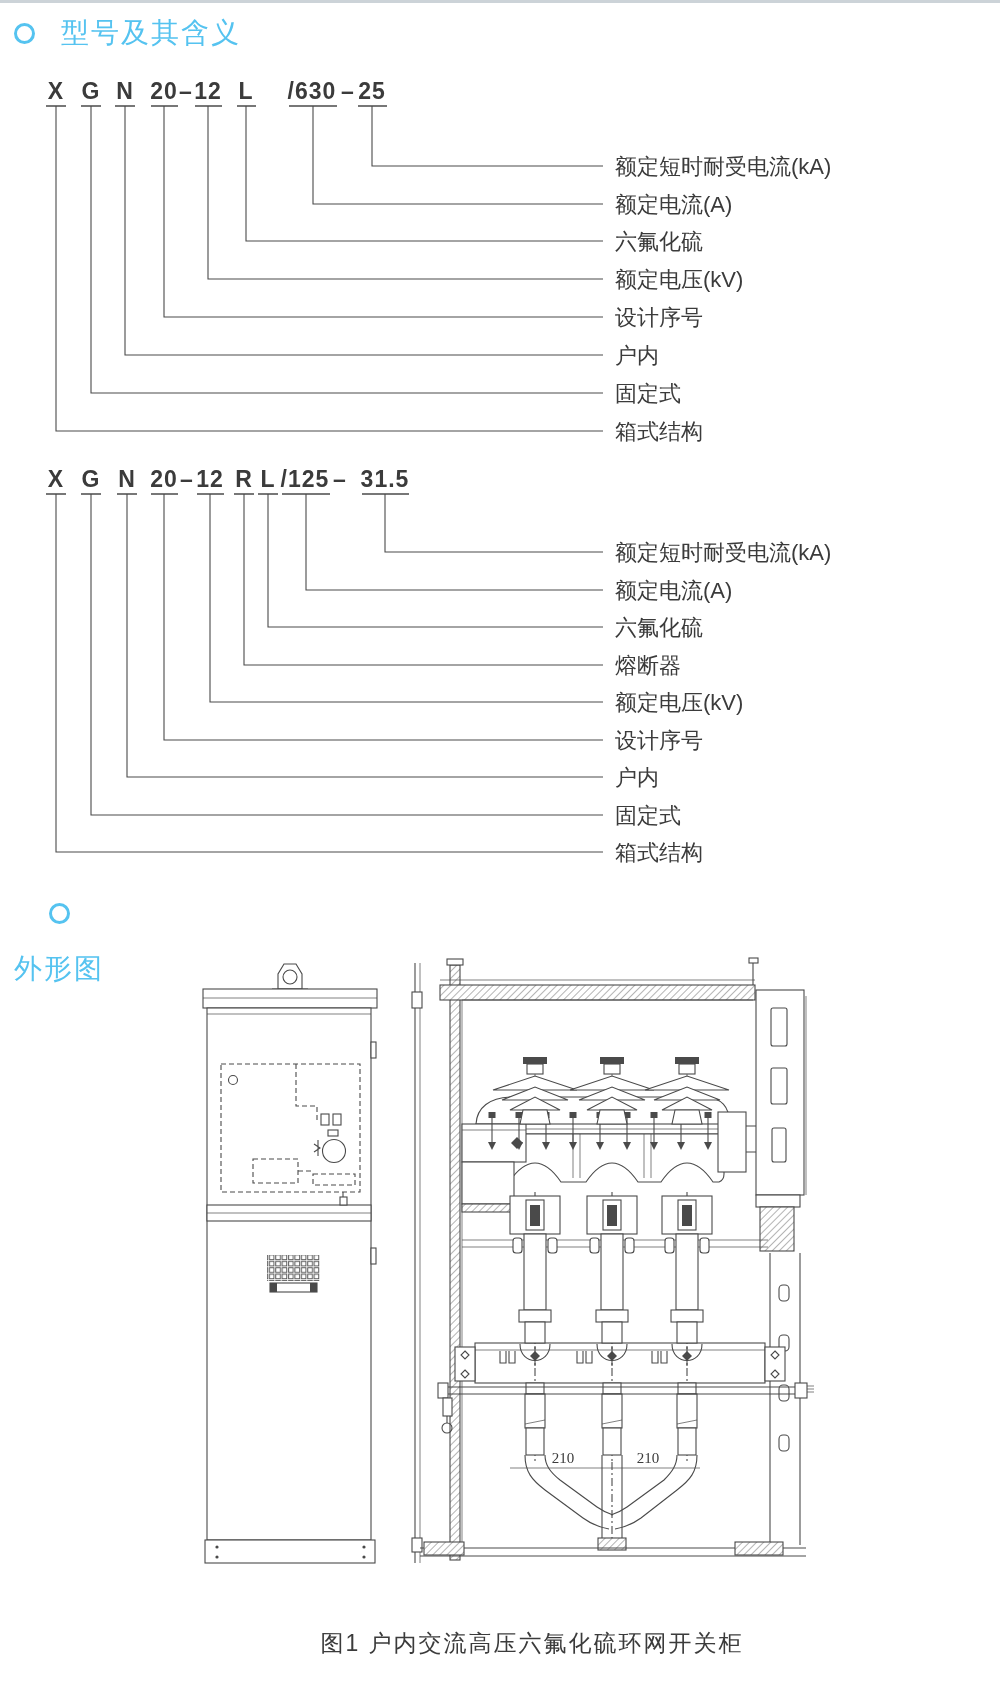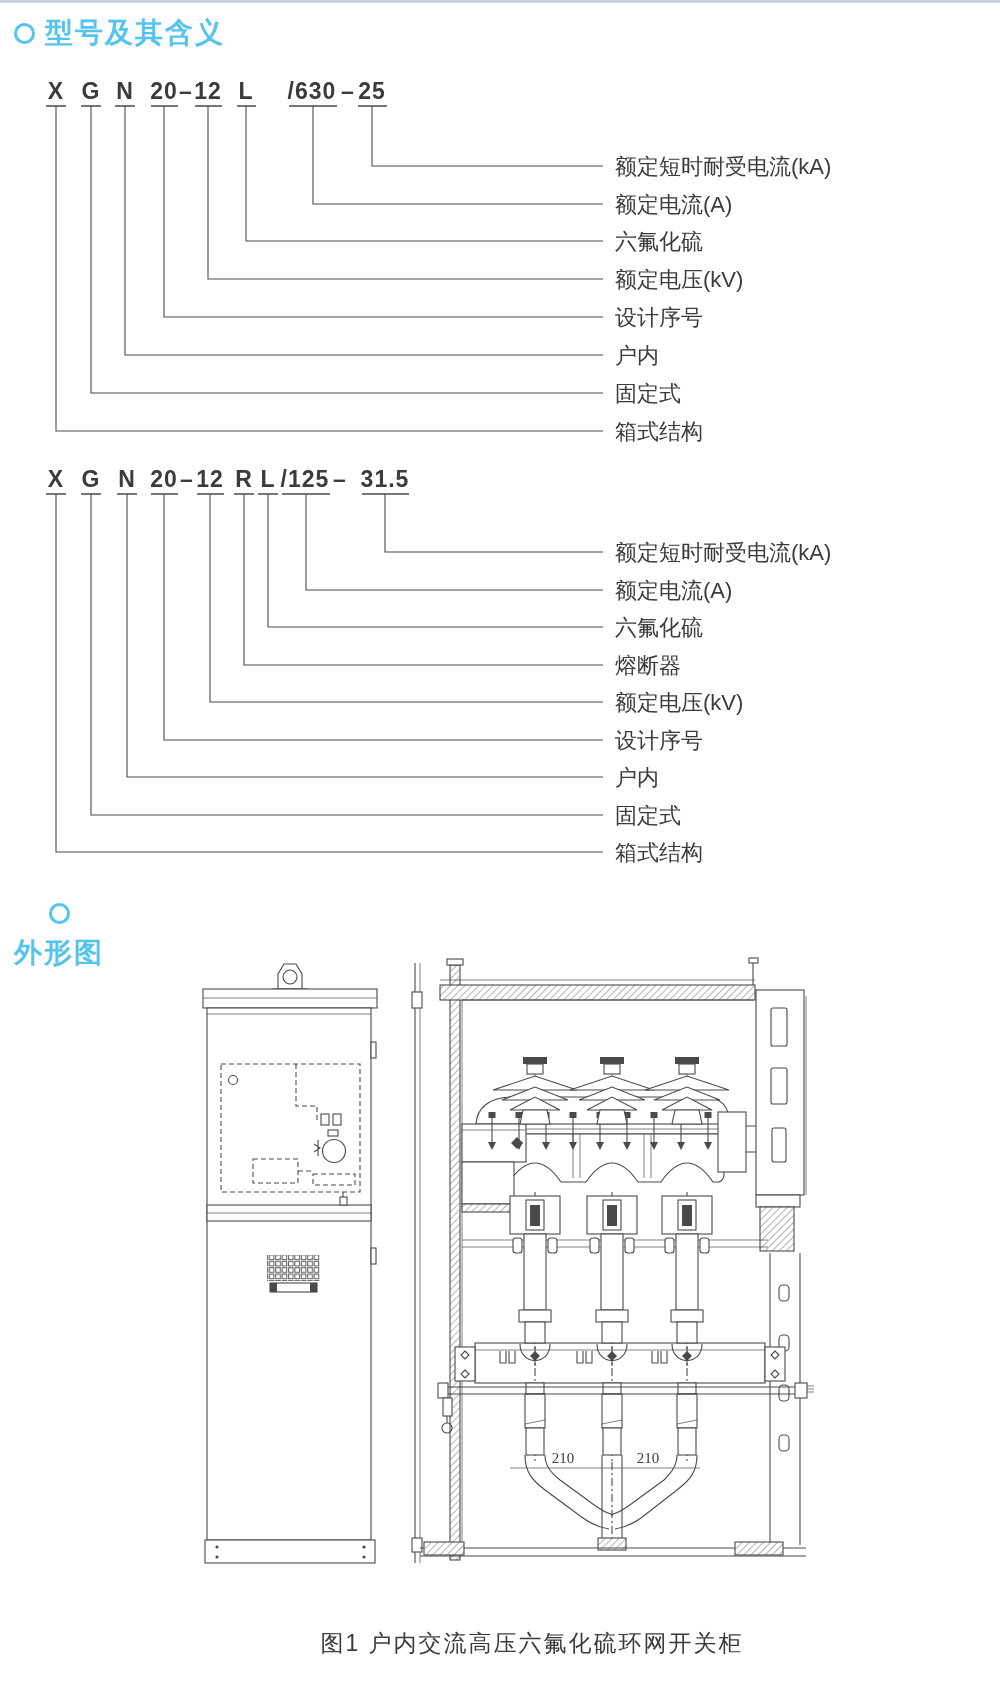--- a/index.html
+++ b/index.html
@@ -3,22 +3,22 @@
 <meta charset="utf-8">
 <style>
   :root { --accent:#55c3f0; --line:#4a4a4a; --text:#3b3b3b; }
   html,body { margin:0; padding:0; background:#fff; }
   #page {
     position:relative; width:1000px; height:1688px; background:#fff;
     font-family:"Liberation Sans","DejaVu Sans",sans-serif; overflow:hidden;
   }
   .topbar { position:absolute; top:0; left:0; width:100%; height:3px; background:#ccd3d8; }
   .sec-title {
-    position:absolute; display:flex; align-items:center; gap:10px;
-    color:var(--accent,#55c3f0); font-size:28px; font-weight:bold; letter-spacing:2px;
+    position:absolute; display:flex; align-items:center; gap:26px;
+    color:var(--accent,#55c3f0); font-size:28px; font-weight:normal; letter-spacing:2px;
   }
   .circle-icon {
     width:21px; height:21px; border:3px solid var(--accent,#55c3f0);
     border-radius:50%; box-sizing:border-box; flex:0 0 auto;
   }
   svg { position:absolute; left:0; }
   svg text { font-family:"Liberation Sans","DejaVu Sans",sans-serif; fill:var(--text,#3b3b3b); }
   text.code { font-size:23px; font-weight:600; text-anchor:middle; letter-spacing:1px; }
   text.lbl  { font-size:22px; }
   text.dim  { font-size:15px; text-anchor:middle; font-family:"Liberation Serif","DejaVu Serif",serif; }

